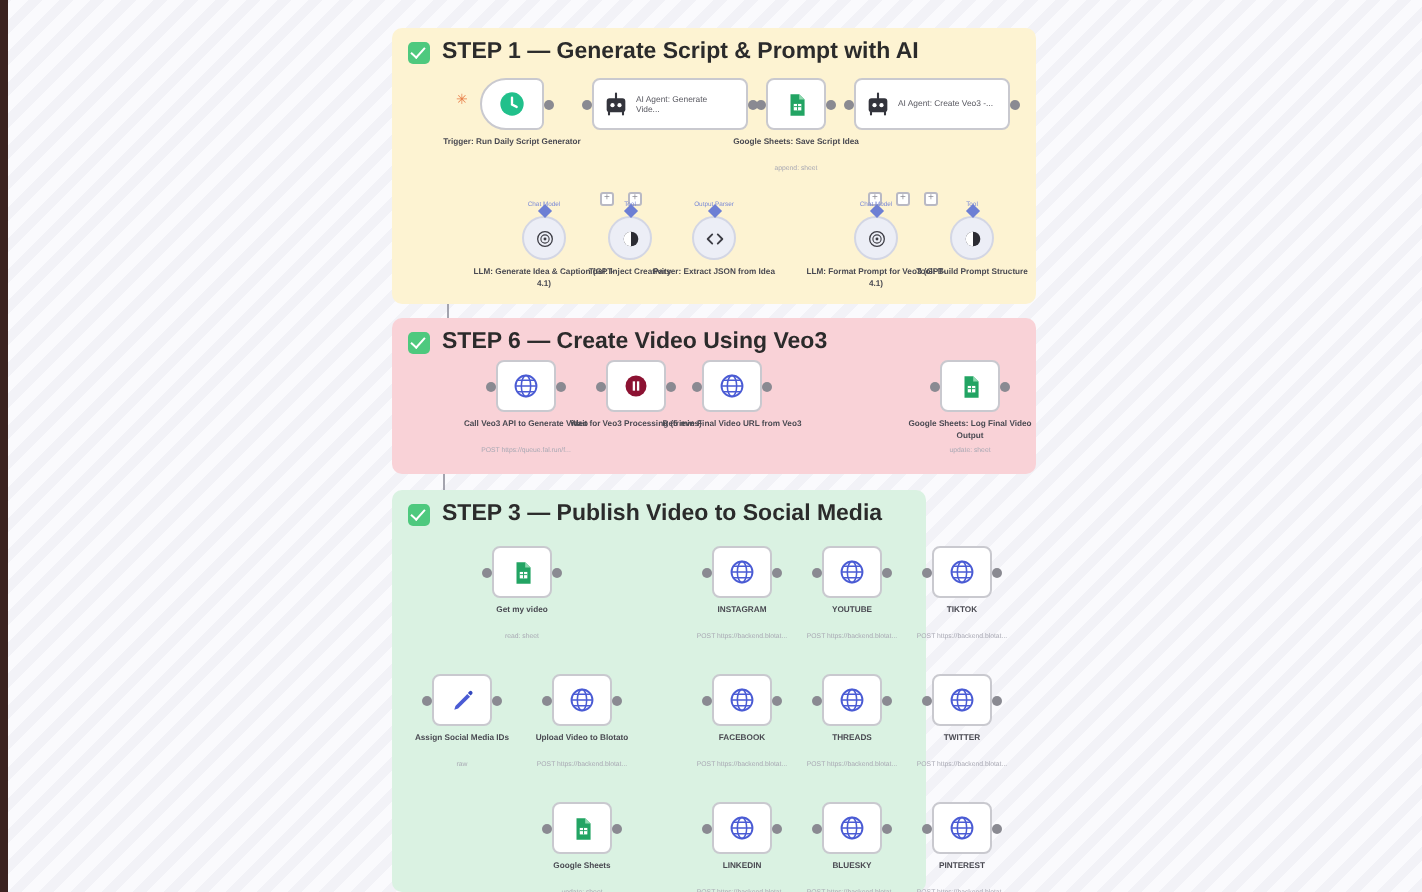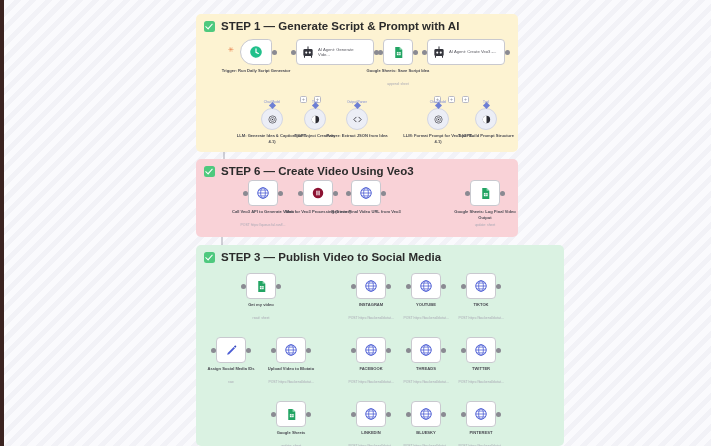--- a/index.html
+++ b/index.html
@@ -33,21 +33,21 @@
     background: #4ec97e; position: relative; flex: 0 0 auto;
   }
   .chk::after {
     content: ""; position: absolute; left: 3px; top: 1.5px;
     width: 3px; height: 6px; border: solid #fff;
     border-width: 0 1.6px 1.6px 0; transform: rotate(42deg);
   }
 
   #sec1 { left: 196px; top: 14px; width: 322px; height: 138px; background: #fdf3d2; }
   #sec2 { left: 196px; top: 159px; width: 322px; height: 78px; background: #f9d2d7; }
-  #sec3 { left: 196px; top: 245px; width: 368px; height: 201px; background: #daf2e2; }
+  #sec3 { left: 196px; top: 245px; width: 267px; height: 201px; background: #daf2e2; }
 
   svg.links { position: absolute; left: 0; top: 0; width: 711px; height: 446px;
     pointer-events: none; }
 
   .node { position: absolute; }
   .nbox {
     width: 30px; height: 26px; background: #fff; border: 1px solid #c9c9cf;
     border-radius: 4px; display: flex; align-items: center; justify-content: center;
     position: relative;
   }

